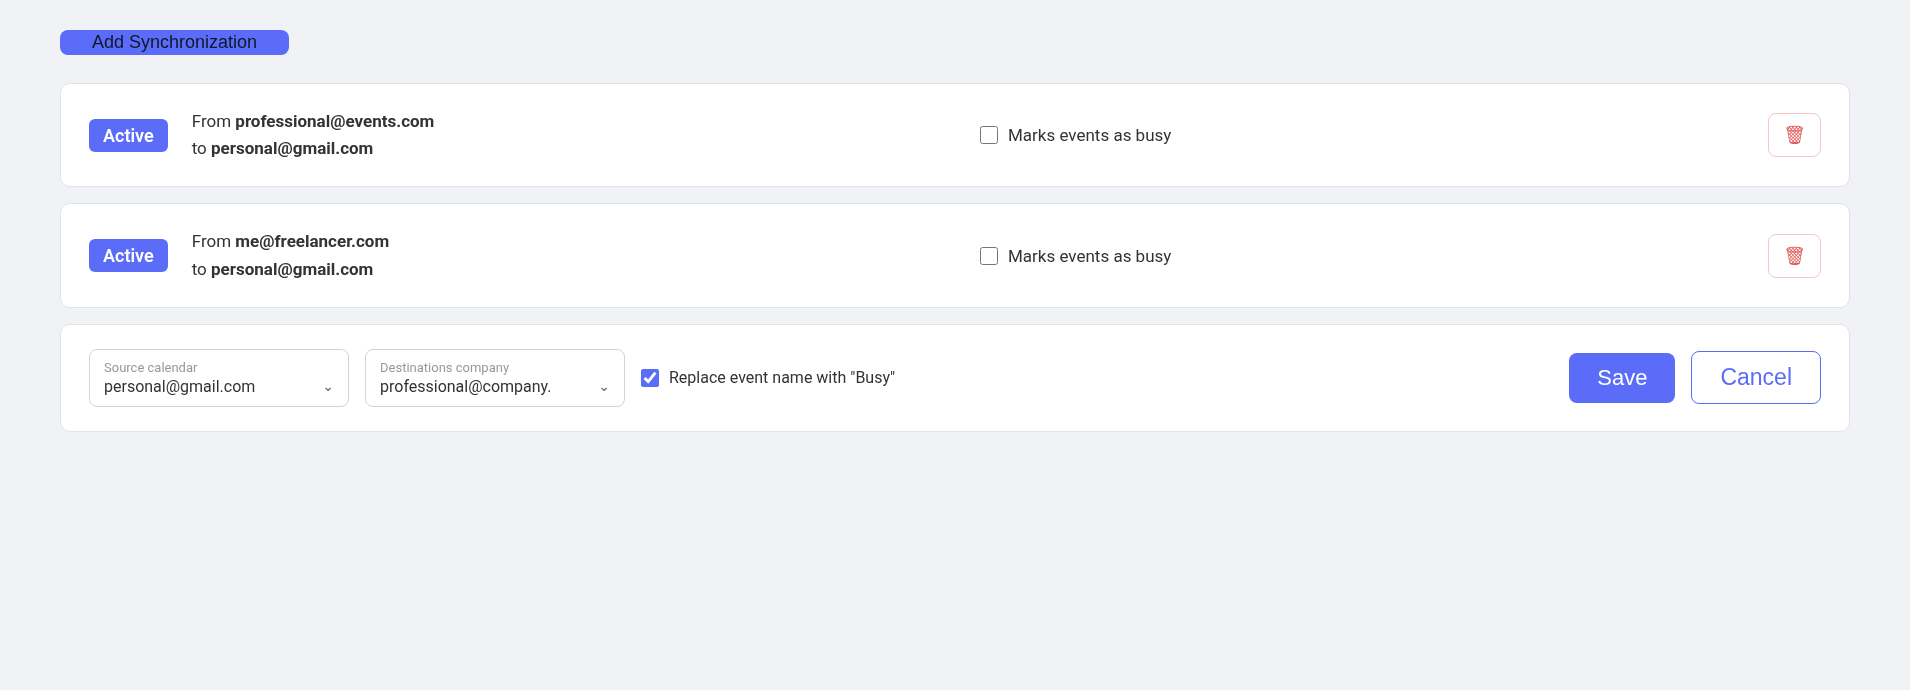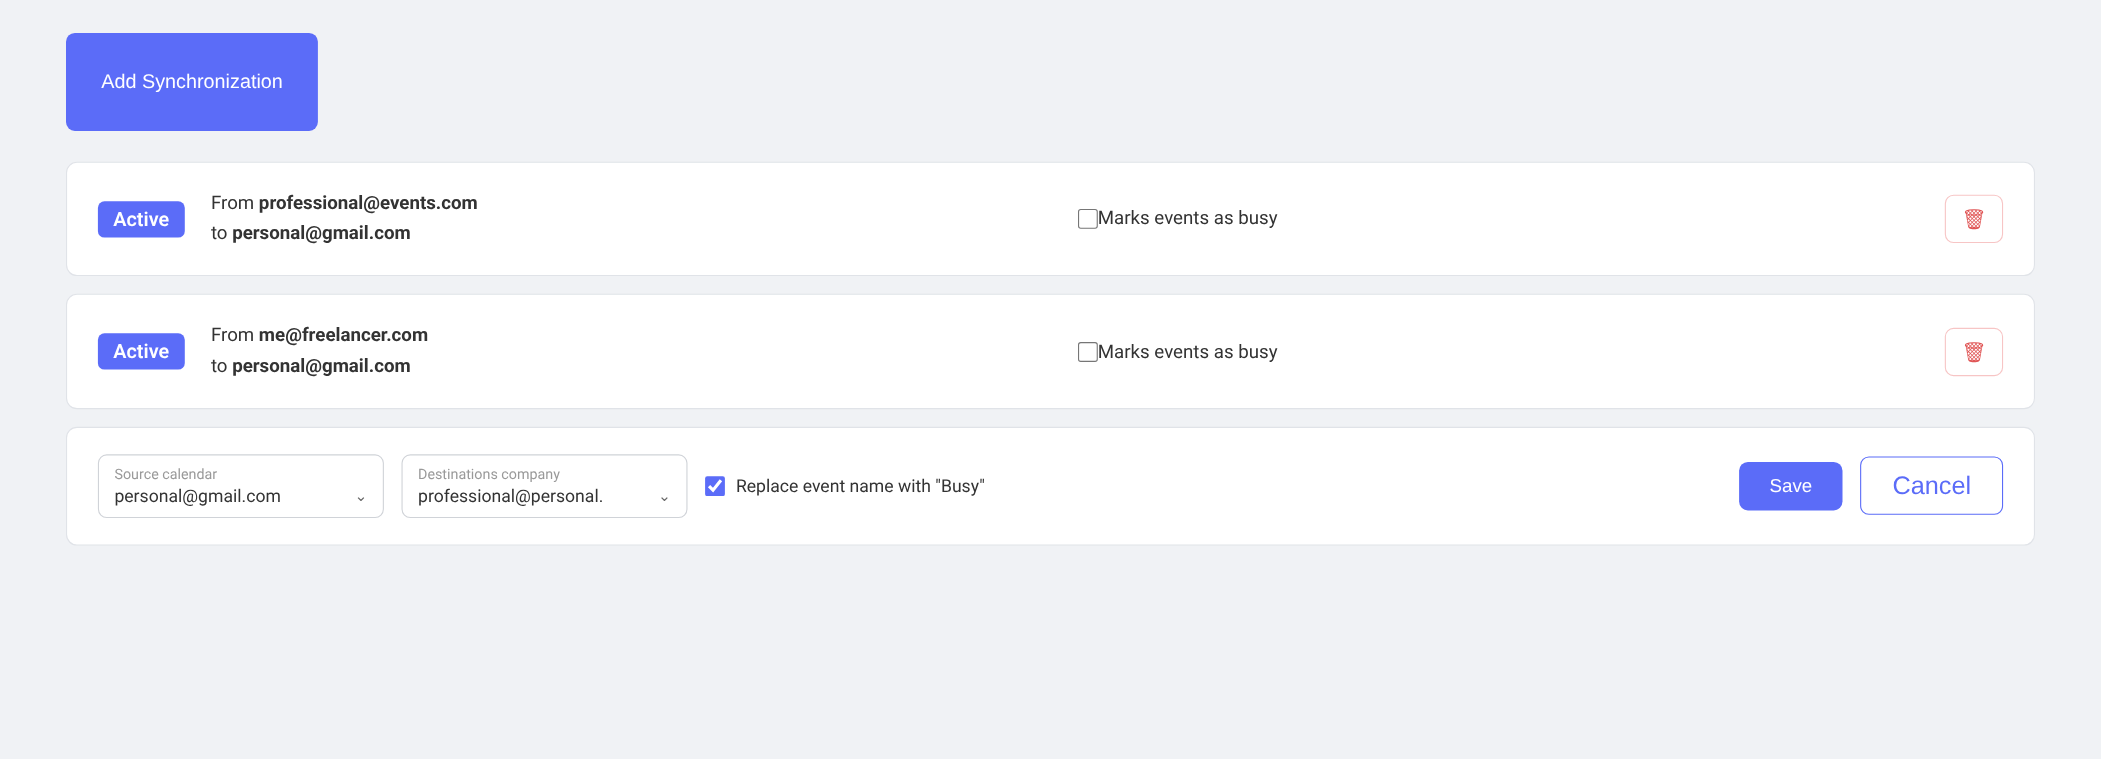--- a/index.html
+++ b/index.html
@@ -15,24 +15,24 @@
       align-items: center;
       margin-bottom: 28px;
     }
     .page-title {
       font-size: 48px;
       font-weight: 400;
       color: #1a1a1a;
     }
     .add-sync-btn {
       background: #5b6cf8;
-      color: #ffffff;
+      color: #0f172a;
       border: none;
       border-radius: 8px;
-      padding: 34px 32px;
+      padding: 2px 32px;
       font-size: 18px;
       font-weight: 500;
       cursor: pointer;
       white-space: nowrap;
     }
 
     .sync-card {
       background: white;
       border-radius: 10px;
       border: 1px solid #e0e3e8;
@@ -57,20 +57,21 @@
       flex: 1;
       font-size: 17px;
       color: #333;
       line-height: 1.6;
     }
     .sync-info strong { font-weight: 700; }
 
     .marks-busy {
       display: flex;
       align-items: center;
+      gap: 10px;
       font-size: 17px;
       color: #333;
       flex: 1;
     }
     .marks-busy input[type="checkbox"] {
       width: 18px;
       height: 18px;
       cursor: pointer;
       accent-color: #5b6cf8;
     }
@@ -142,21 +143,21 @@
       cursor: pointer;
       accent-color: #5b6cf8;
     }
 
     .save-btn {
       background: #5b6cf8;
       color: white;
       border: none;
       border-radius: 8px;
       padding: 12px 28px;
-      font-size: 17px;
+      font-size: 22px;
       font-weight: 500;
       cursor: pointer;
     }
 
     .cancel-btn {
       background: white;
       color: #5b6cf8;
       border: 1.5px solid #5b6cf8;
       border-radius: 8px;
       padding: 12px 28px;
@@ -207,21 +208,21 @@
     <div class="select-wrapper">
       <span class="select-label">Source calendar</span>
       <div class="select-value-row">
         <span>personal@gmail.com</span>
         <span class="chevron">⌄</span>
       </div>
     </div>
     <div class="select-wrapper">
       <span class="select-label">Destinations company</span>
       <div class="select-value-row">
-        <span>professional@personal.</span>
+        <span>professional@company.</span>
         <span class="chevron">⌄</span>
       </div>
     </div>
     <div class="replace-busy">
       <input type="checkbox" checked="" style="">
       <label>Replace event name with "Busy"</label>
     </div>
     <button class="save-btn">Save</button>
     <button class="cancel-btn">Cancel</button>
   </div>

